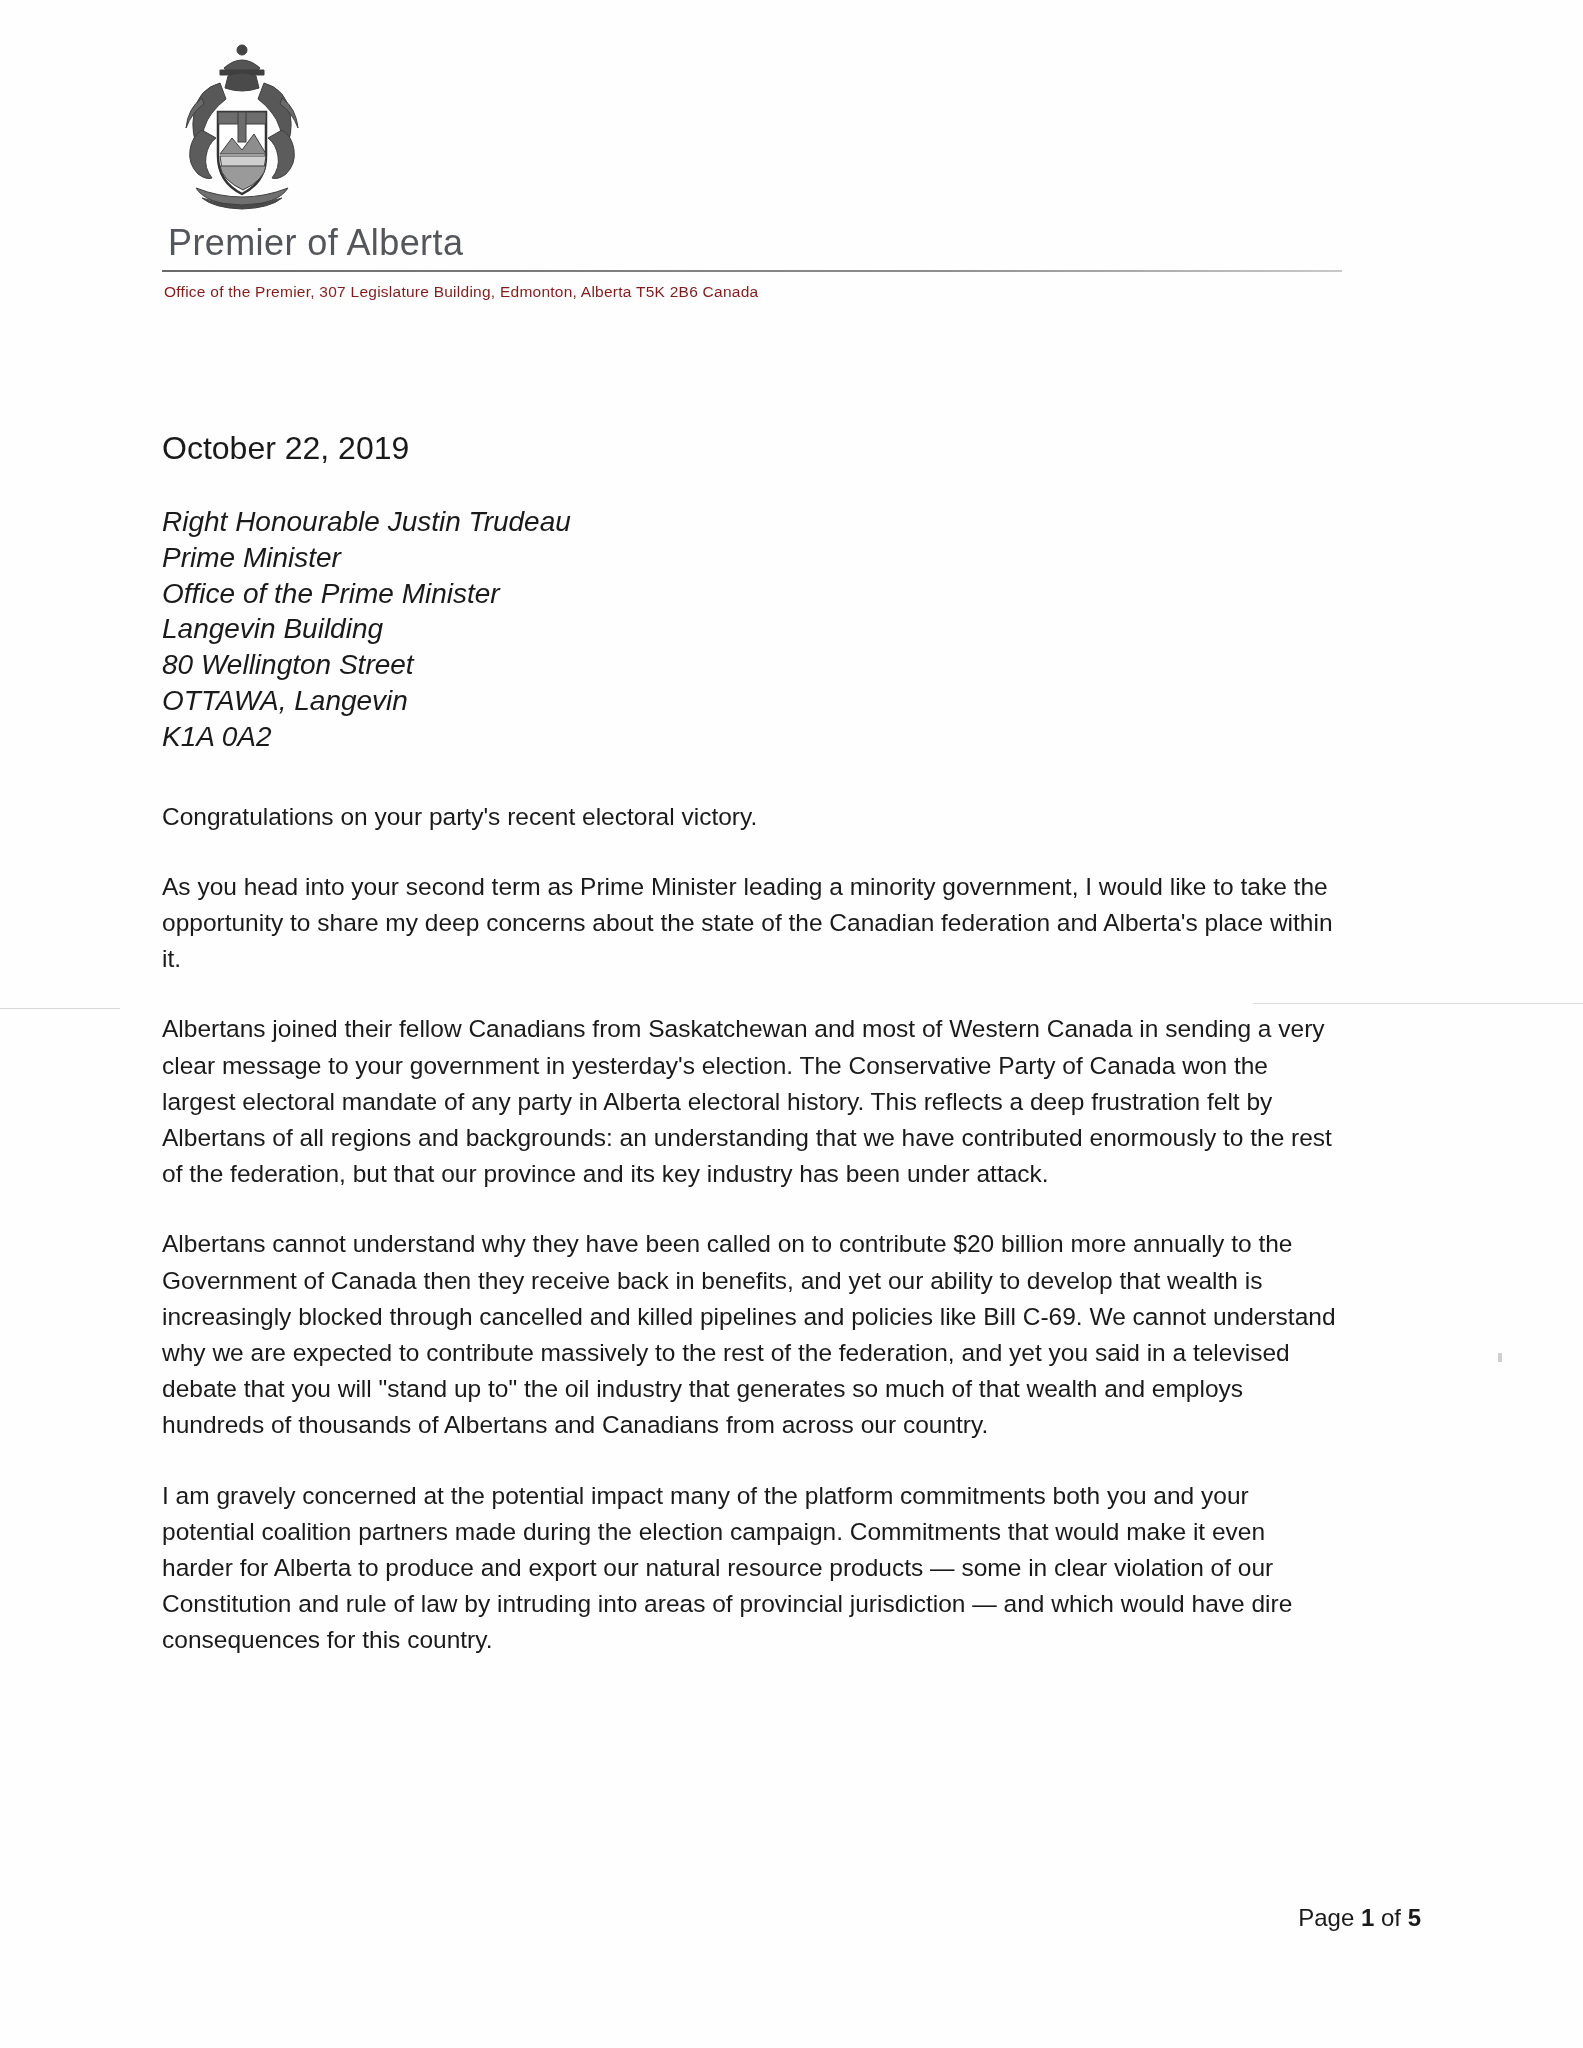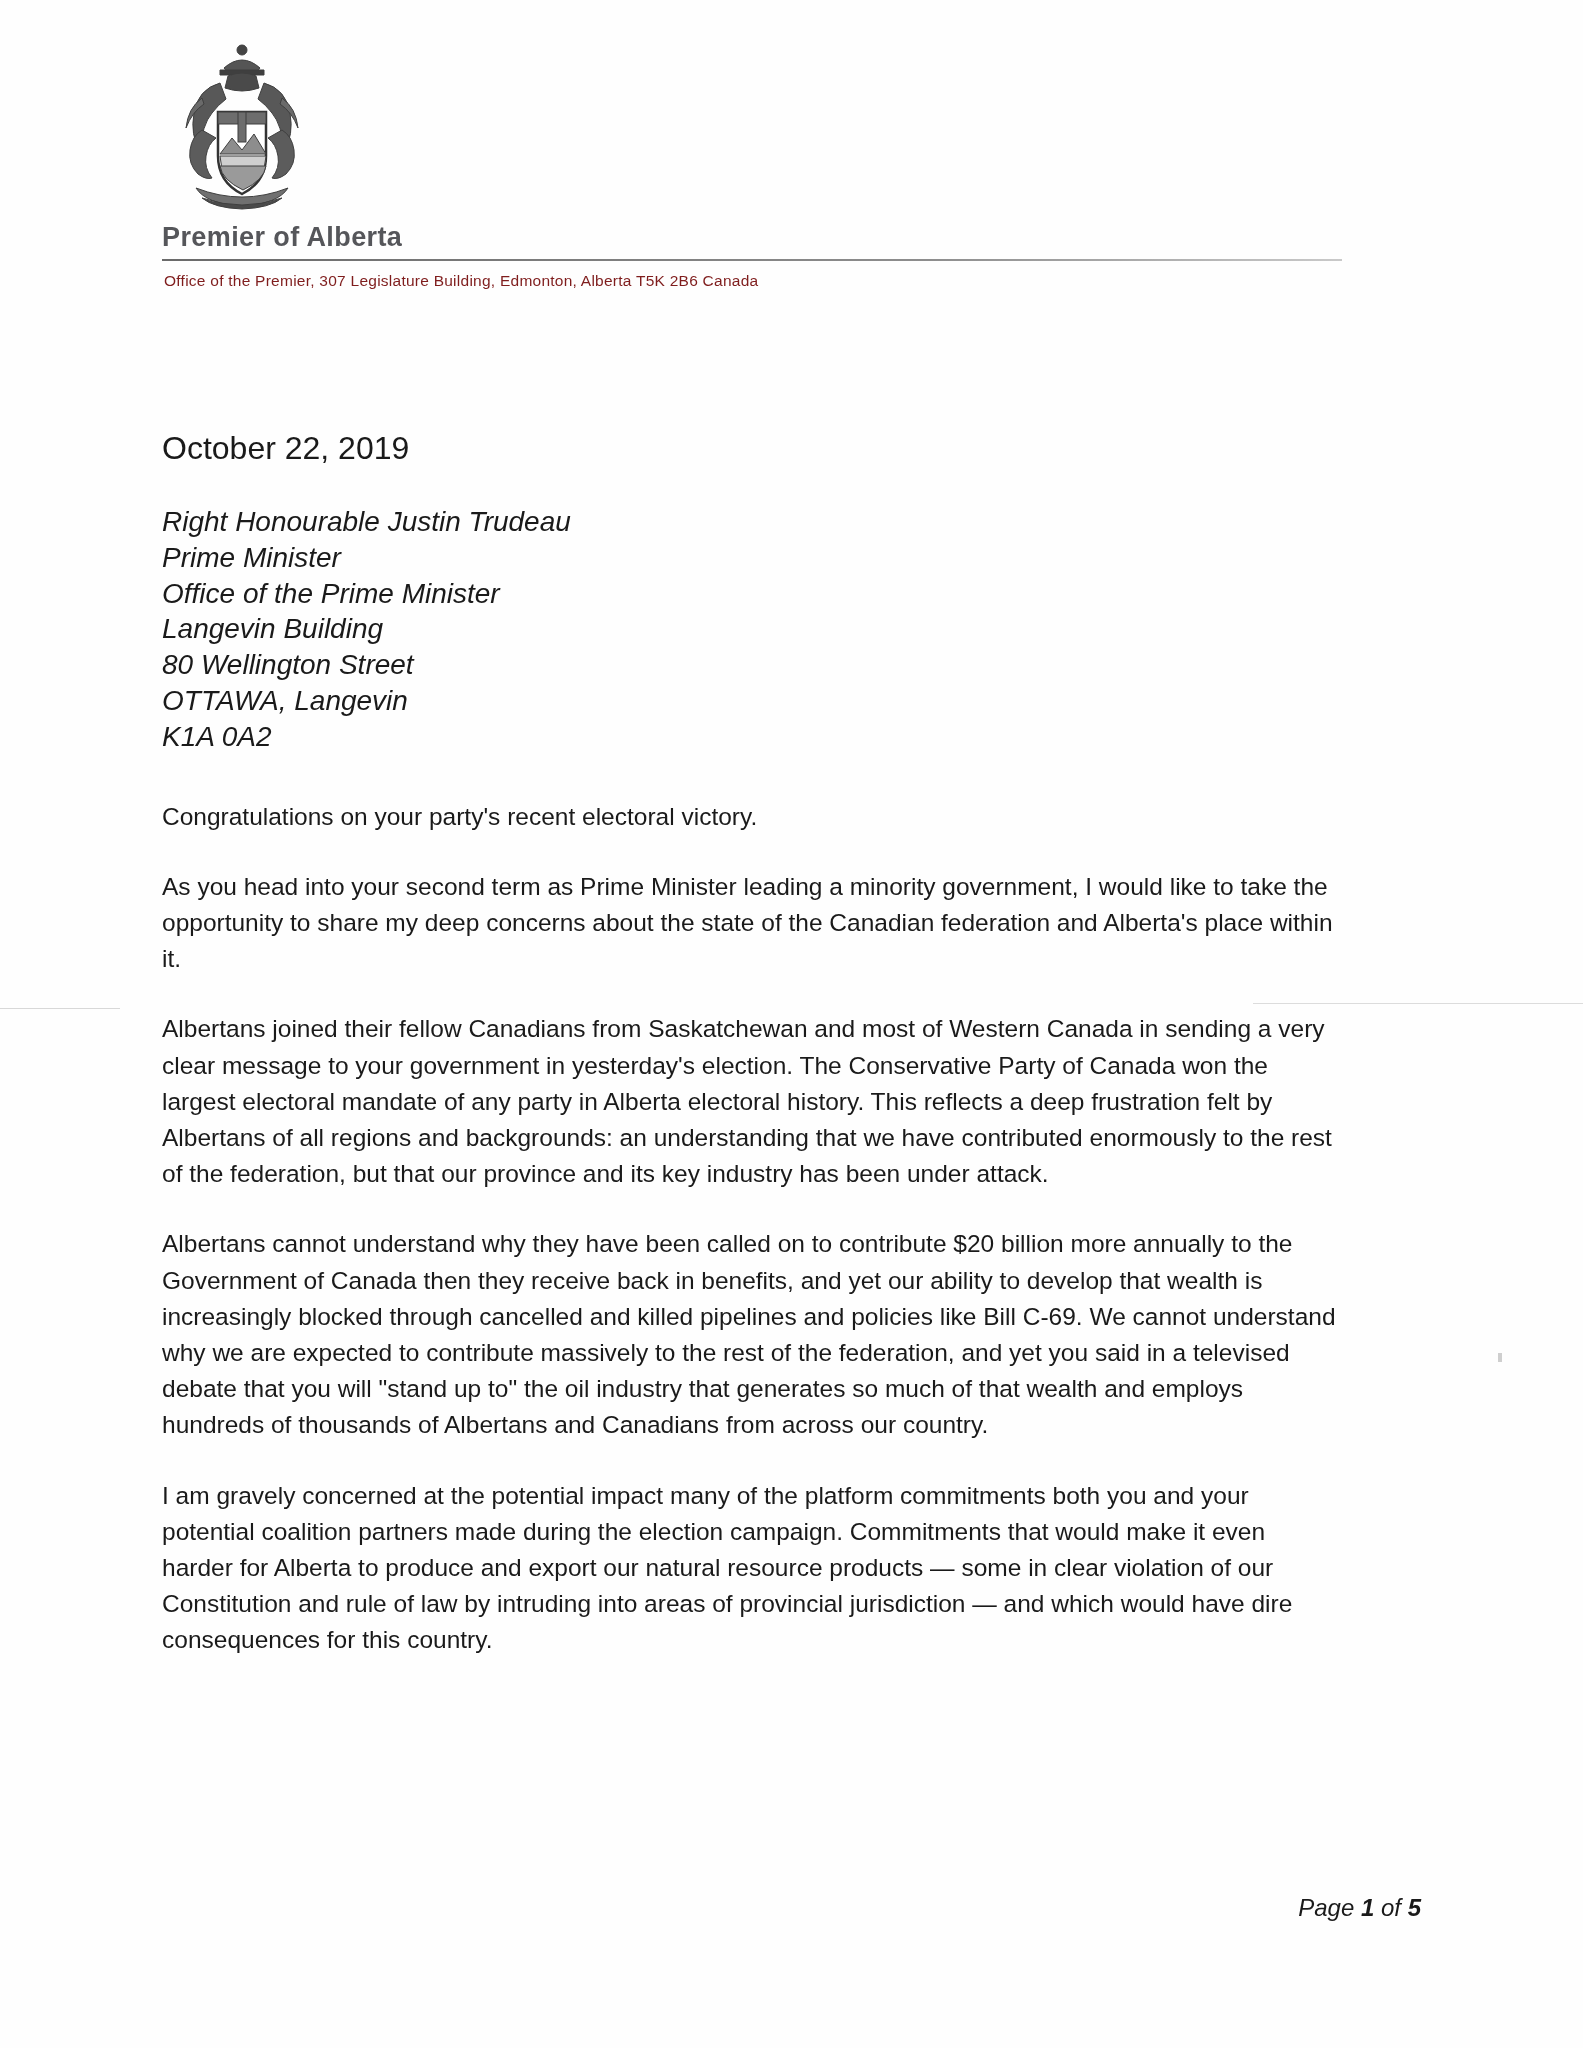--- a/index.html
+++ b/index.html
@@ -54,26 +54,26 @@
     top: 38px;
     width: 1200px;
   }
   .crest {
     width: 160px;
     height: 178px;
     position: relative;
   }
   .crest svg { display: block; }
   .premier-title {
-    font-size: 27px;
+    font-size: 36px;
     color: #55565a;
     letter-spacing: 0.4px;
     margin-top: 6px;
-    margin-left: 0;
-    font-weight: 700;
+    margin-left: 6px;
+    font-weight: 400;
   }
   .rule {
     margin-top: 6px;
     width: 1180px;
     height: 2px;
     background: linear-gradient(to right, #6a6a6a, #8d8d8d 65%, #c9c9c9);
   }
   .office-line {
     margin-top: 11px;
     margin-left: 2px;
@@ -105,24 +105,23 @@
   }
   .para {
     font-size: 24.5px;
     line-height: 36.2px;
     margin-bottom: 34px;
     text-align: left;
   }
   .footer {
     position: absolute;
     right: 162px;
-    bottom: 126px;
+    bottom: 116px;
     font-size: 24px;
     color: #1a1a1a;
-    font-style: italic;
   }
   .footer b { font-weight: 700; }
 </style>
 </head>
 <body>
 
 <div class="page">
 
   <div class="scan-line-left"></div>
   <div class="scan-line-right"></div>

